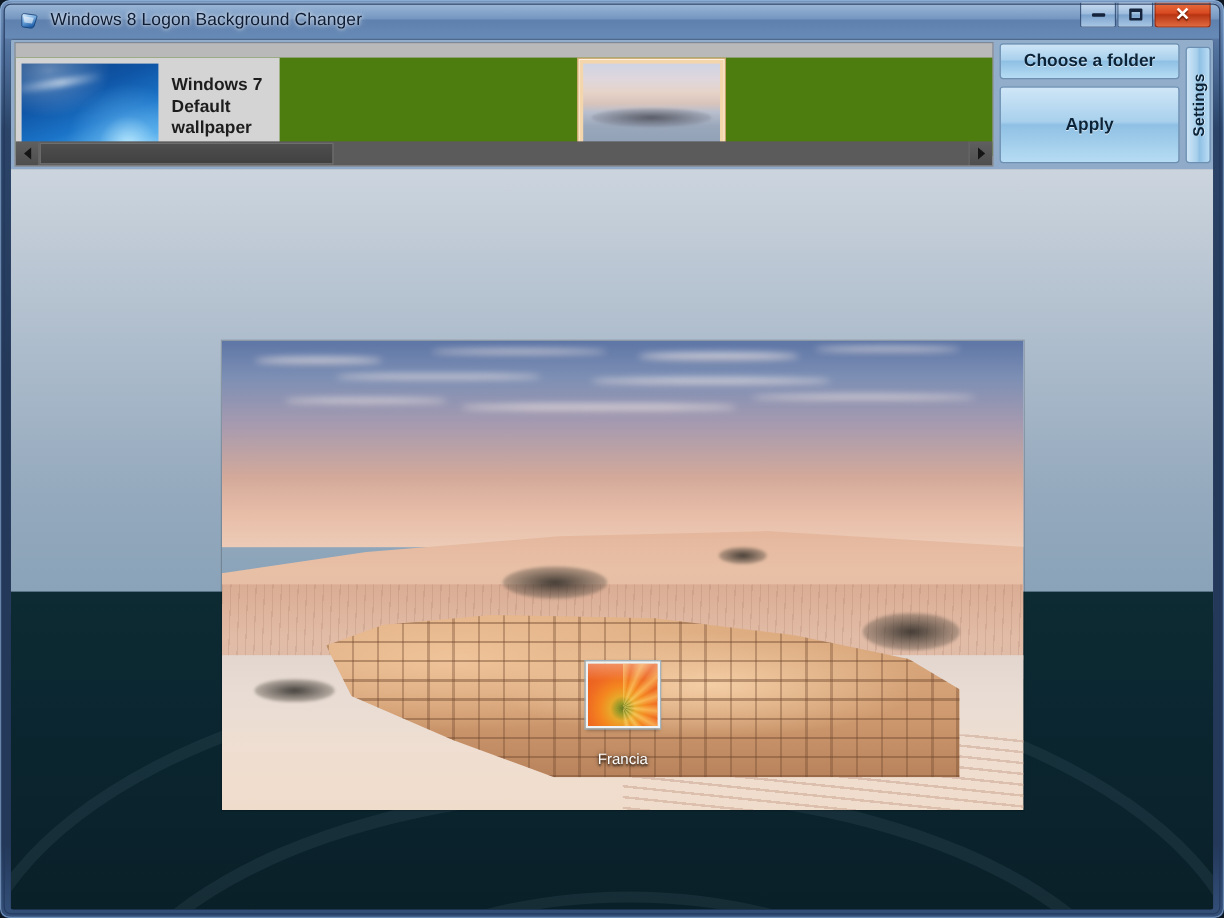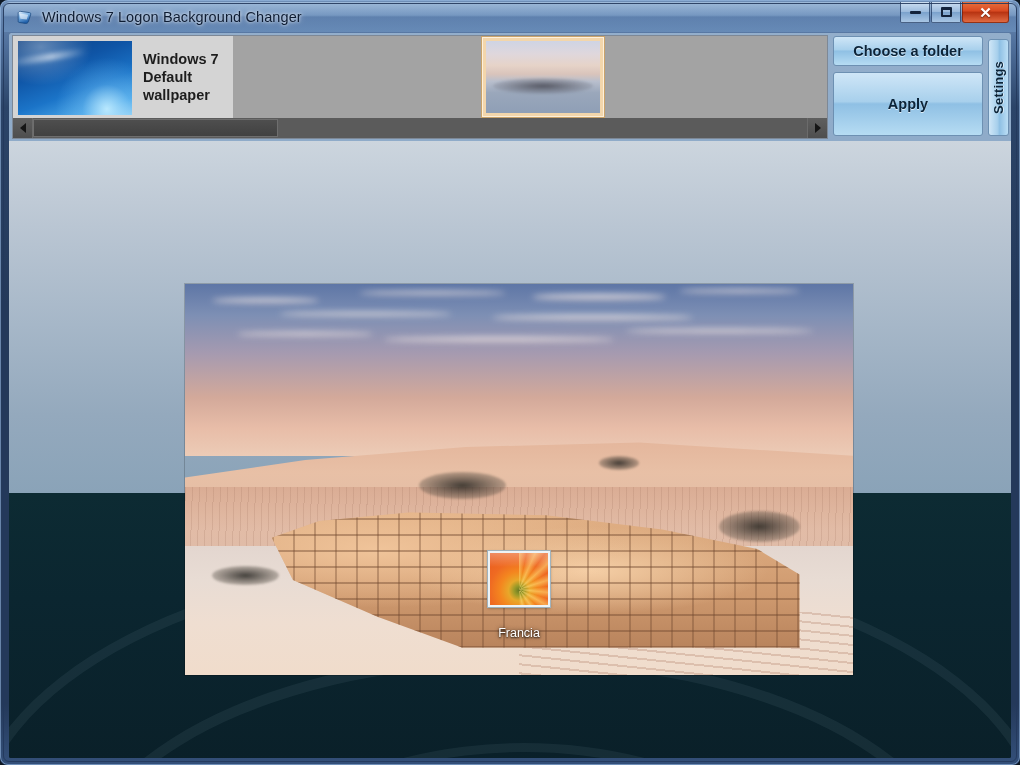--- a/index.html
+++ b/index.html
@@ -125,24 +125,24 @@
   .strip-outer {
     position: absolute;
     left: 3px; top: 2px;
     width: 816px; height: 104px;
     background: #b9b9b9;
     border: 1px solid #7d8896;
     overflow: hidden;
   }
   .strip-list {
     position: absolute;
-    left: 0; top: 0;
+    left: 0; top: 12px;
     width: 816px; height: 82px;
     display: flex;
-    background: #a3a3a3;
+    background: #4d7c0f;
     overflow: hidden;
   }
   .thumb {
     position: relative;
     flex: 0 0 auto;
     height: 82px;
     border: 1px solid transparent;
     overflow: hidden;
   }
   .thumb .pic {
@@ -487,21 +487,21 @@
         <linearGradient id="appg" x1="0" y1="0" x2="0.4" y2="1">
           <stop offset="0" stop-color="#eaf4ff"></stop>
           <stop offset="0.45" stop-color="#7fb4e6"></stop>
           <stop offset="1" stop-color="#1e5ea8"></stop>
         </linearGradient>
       </defs>
       <path d="M2.2 4.2 C2.2 2.9 3.2 2.2 4.6 2.4 L13.4 3.6 C14.6 3.8 15 4.5 14.6 5.6 L12.4 12.6 C12 13.9 10.9 14.6 9.5 14.4 L3.4 13.5 C2.3 13.3 1.9 12.6 2.2 11.6 Z" fill="url(#appg)" stroke="#0f3d74" stroke-width="0.7"></path>
       <path d="M3.6 4.6 L12.2 5.7 L10.7 10.6 L4.4 9.8 Z" fill="#ffffff" opacity="0.55"></path>
     </svg>
 
-    <div class="title-text">Windows 7 Logon Background Changer</div>
+    <div class="title-text">Windows 8 Logon Background Changer</div>
 
     <div class="win-controls">
       <div class="win-btn min">
         <span class="glyph-min"></span>
       </div>
       <div class="win-btn max">
         <span class="glyph-max"></span>
       </div>
       <div class="win-btn close">
         <span class="glyph-close">✕</span>

